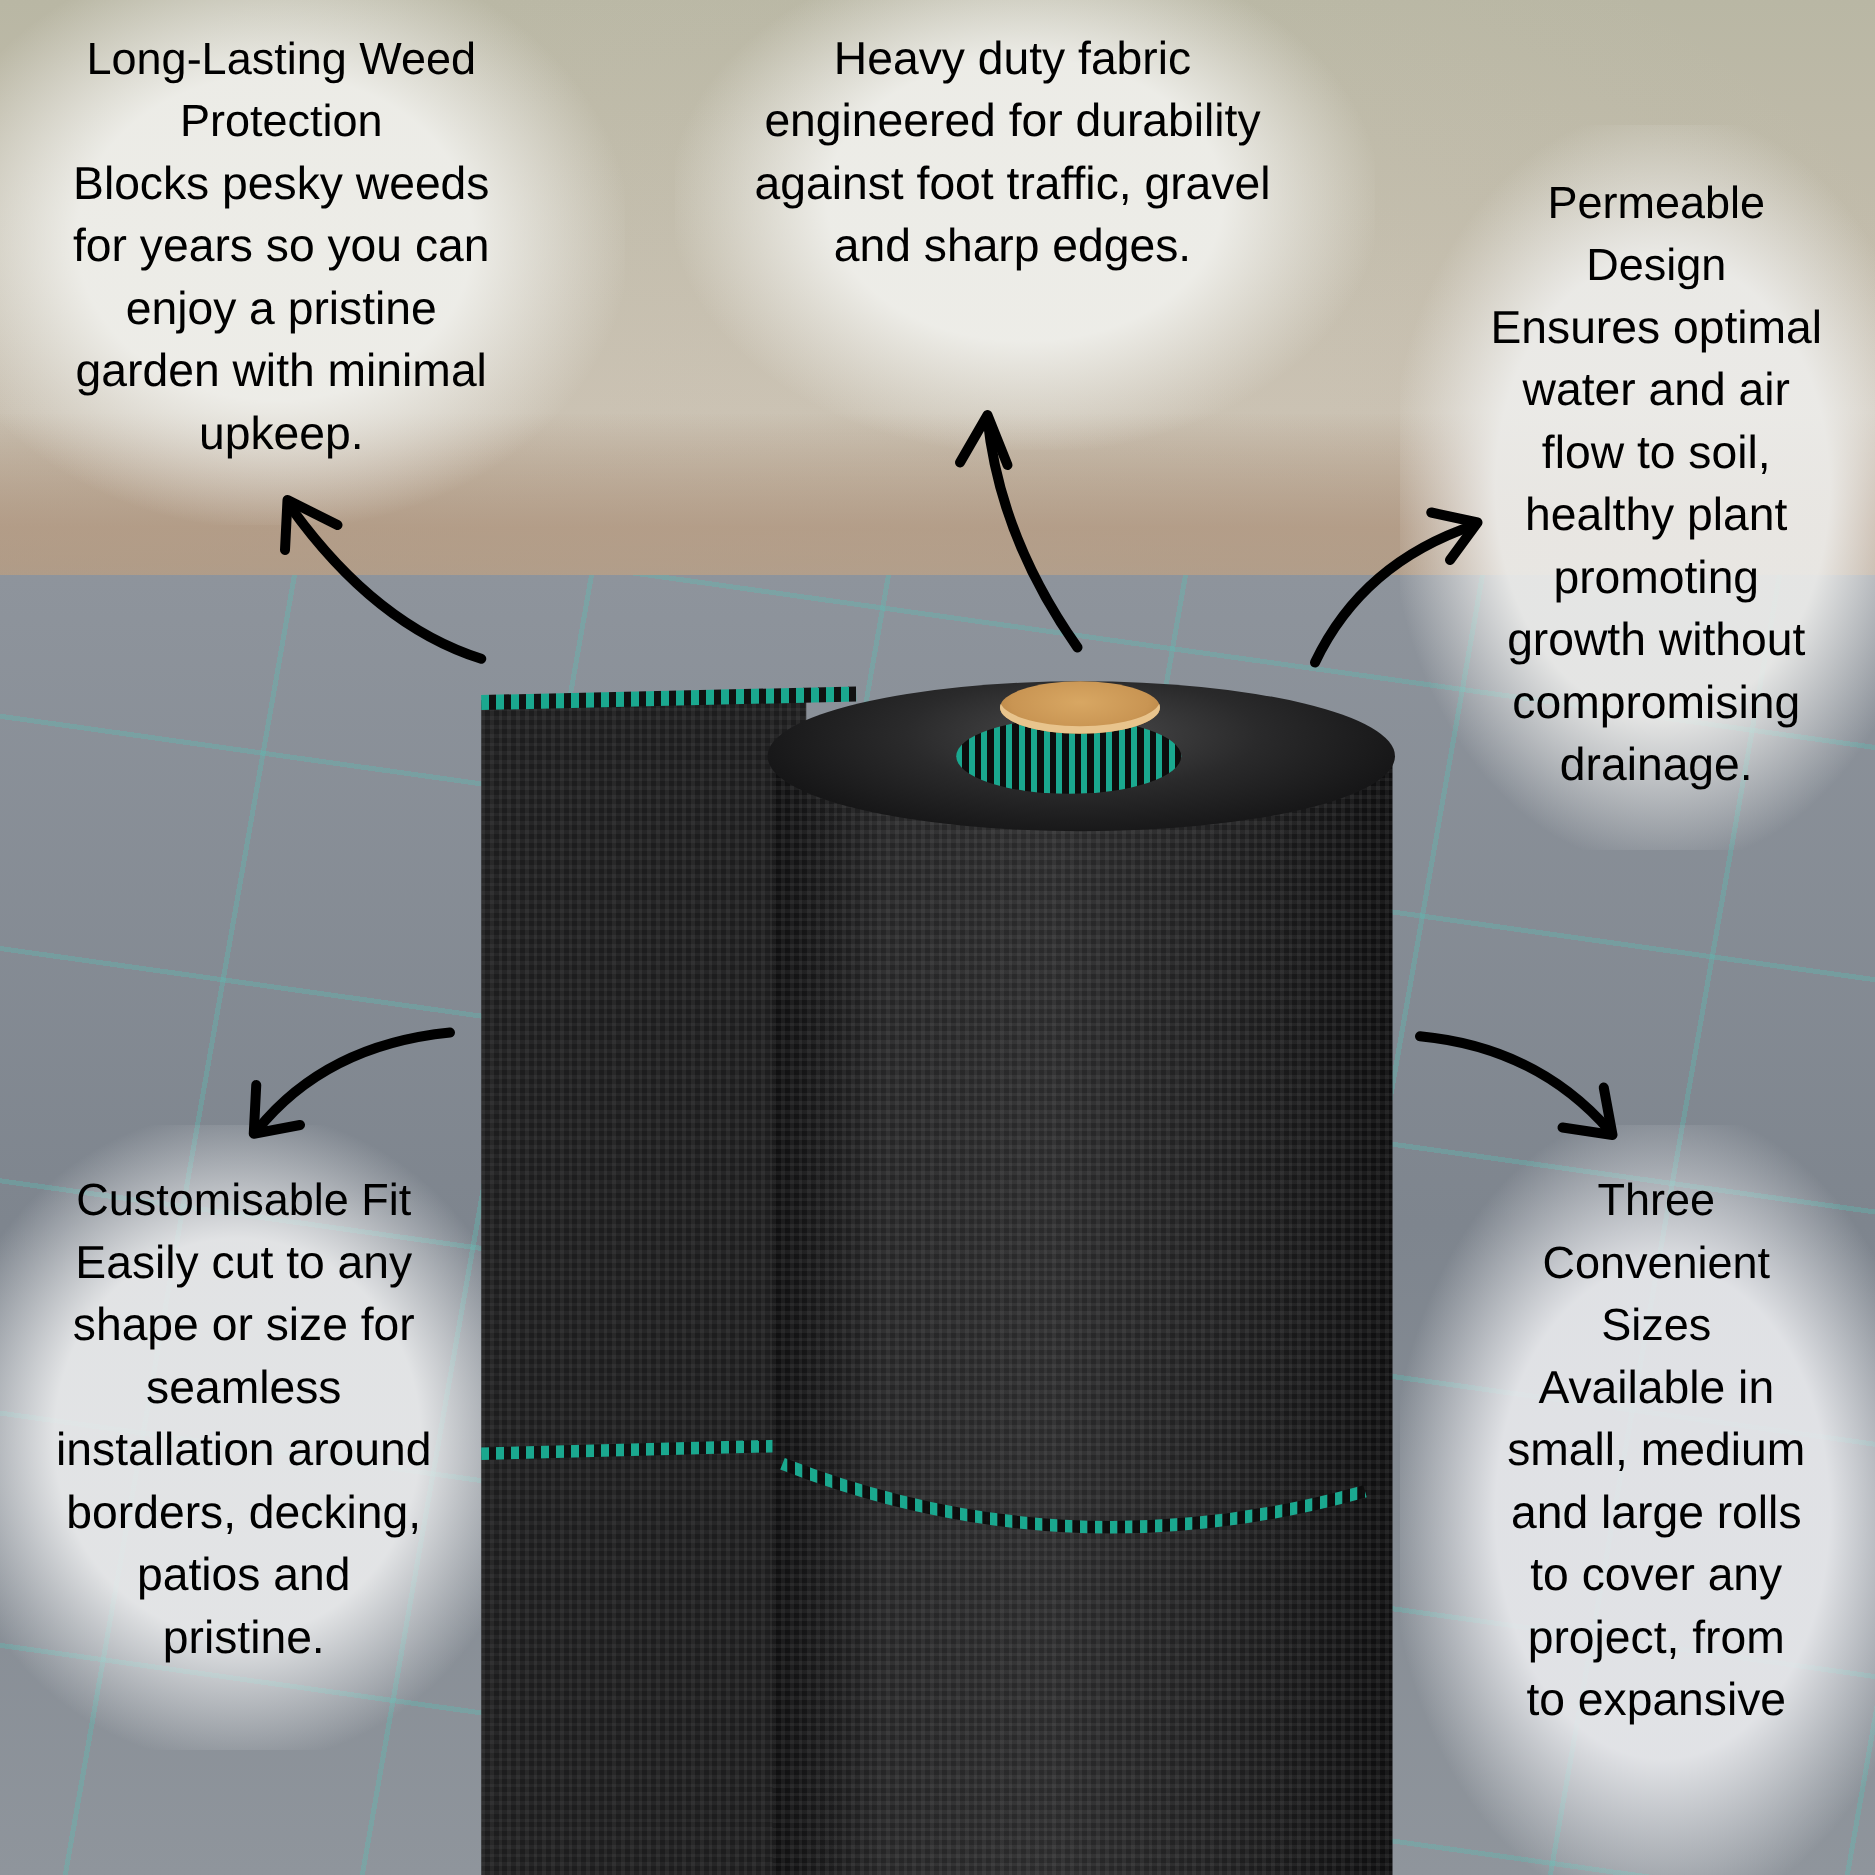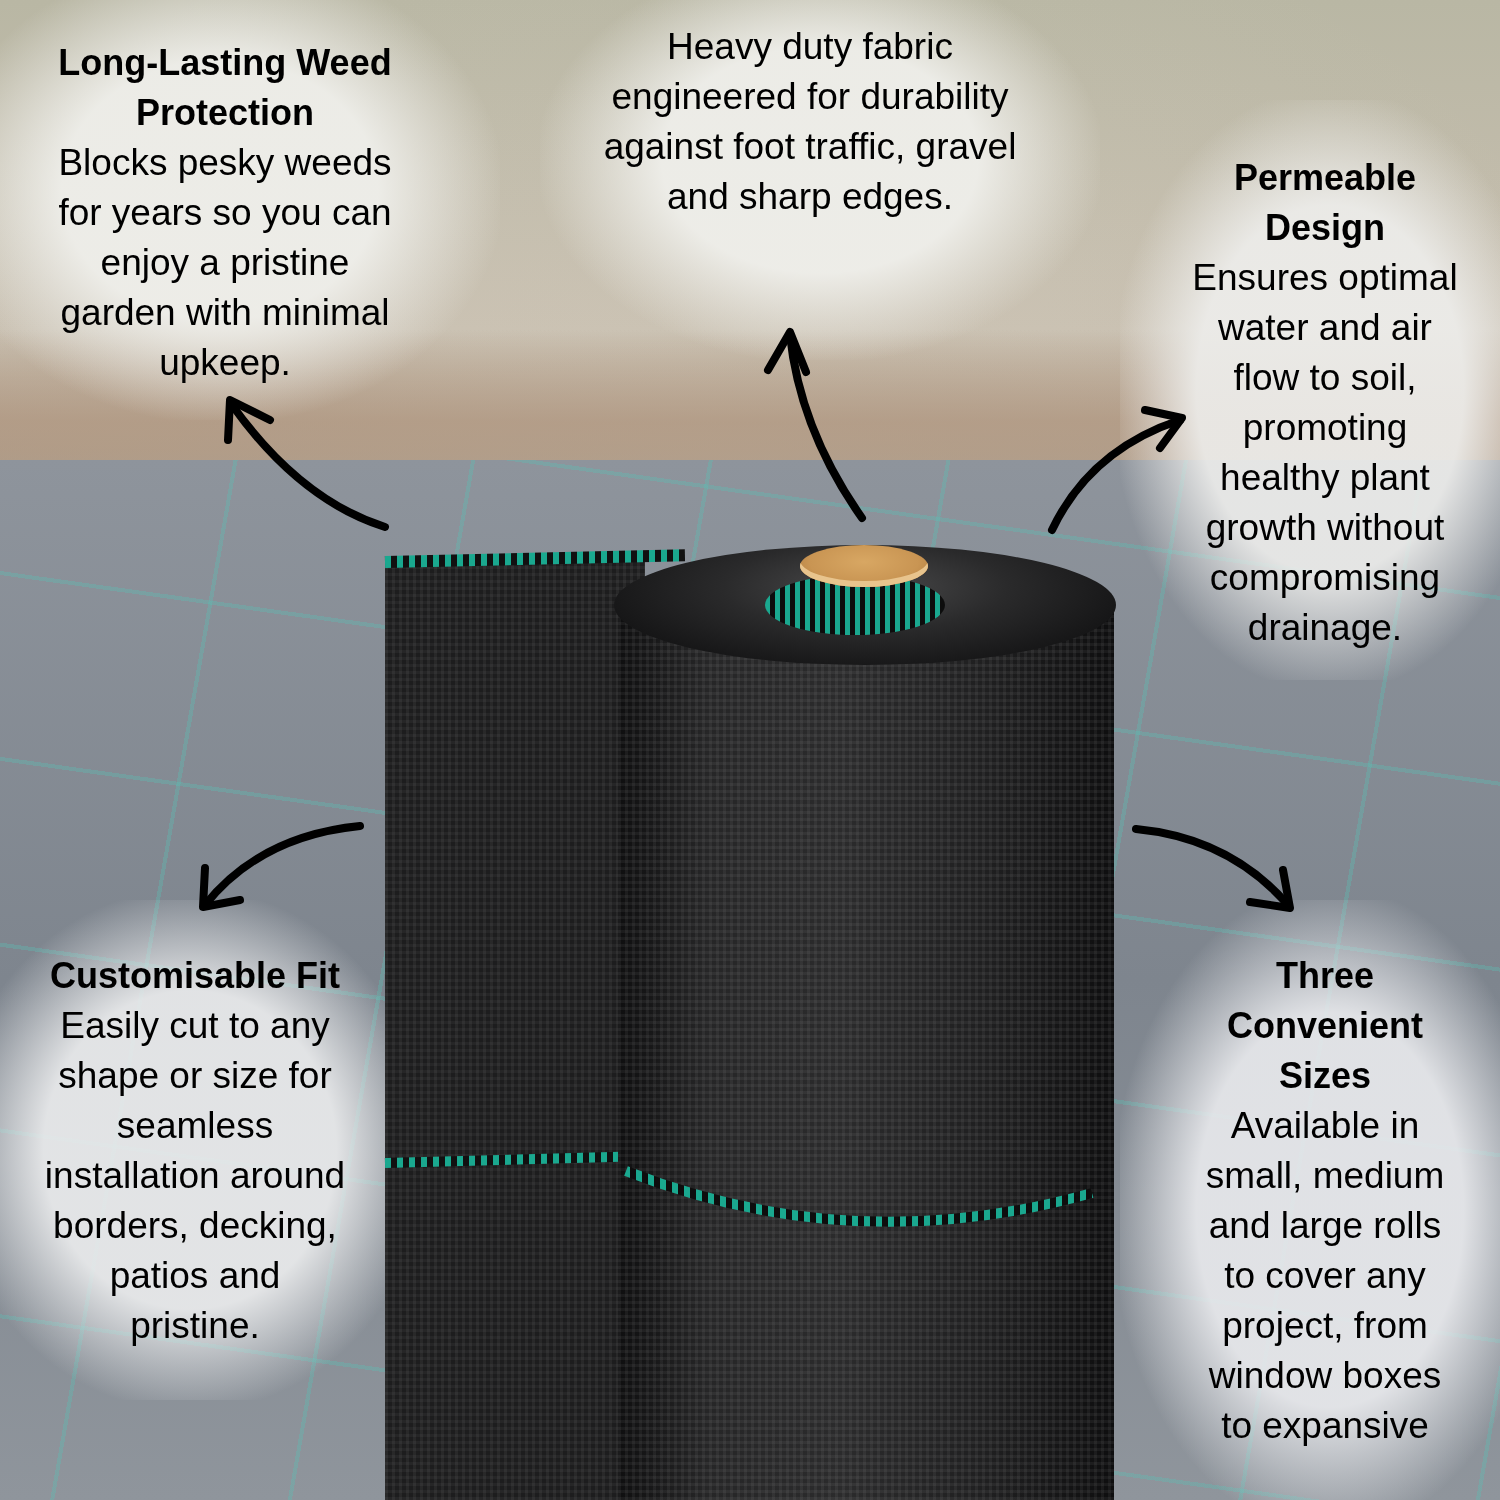--- a/index.html
+++ b/index.html
@@ -49,21 +49,21 @@
   .roll-top { position:absolute; left:614px; top:545px; width:502px; height:120px; border-radius:50%;
     background: radial-gradient(ellipse at 50% 35%, #4a4a4b 0%, #2a2a2b 40%, #161617 75%, #0c0c0d 100%); }
   .core-ring { position:absolute; left:765px; top:575px; width:180px; height:60px; border-radius:50%;
     background: repeating-linear-gradient(90deg, #1aa88f 0 5px, #0d0d0d 5px 10px); }
   .core { position:absolute; left:800px; top:545px; width:128px; height:42px; border-radius:50%;
     background: radial-gradient(ellipse at 50% 40%, #d8a763 0%, #c99553 60%, #a97639 100%); box-shadow: inset 0 -6px 0 #e8c48d; }
   .roll-stripe { position:absolute; left:624px; top:1165px; width:470px; height:90px; }
 
   
   .feature { position:absolute; text-align:center; }
-  .feature .title { font-weight:bold; font-size:36px; line-height:50px;margin-top:16px; }
+  .feature .title { font-weight:normal; font-size:36px; line-height:50px; }
   .feature .body { font-size:37px; line-height:50px; }
   .f1 { left:20px; top:22px; width:410px; }
   .f2 { left:565px; top:22px; width:490px; }
   .f3 { left:1160px; top:137px; width:330px; }
   .f4 { left:10px; top:935px; width:370px; }
   .f5 { left:1170px; top:935px; width:310px; }
 
   svg.arrows { position:absolute; left:0; top:0; width:1500px; height:1500px; }
 </style>
 </head>
@@ -148,22 +148,22 @@
 
 <div class="feature f3">
   <div class="title">
     <div>Permeable</div>
     <div>Design</div>
   </div>
   <div class="body">
     <div>Ensures optimal</div>
     <div>water and air</div>
     <div>flow to soil,</div>
+    <div>healthy plant</div>
     <div>promoting</div>
-    <div>healthy plant</div>
     <div>growth without</div>
     <div>compromising</div>
     <div>drainage.</div>
   </div>
 </div>
 
 <div class="feature f4">
   <div class="title">
     <div>Customisable Fit</div>
   </div>
@@ -183,16 +183,15 @@
     <div>Three</div>
     <div>Convenient</div>
     <div>Sizes</div>
   </div>
   <div class="body">
     <div>Available in</div>
     <div>small, medium</div>
     <div>and large rolls</div>
     <div>to cover any</div>
     <div>project, from</div>
-    <div>window boxes</div>
     <div>to expansive</div>
   </div>
 </div>
 
 </body></html>

